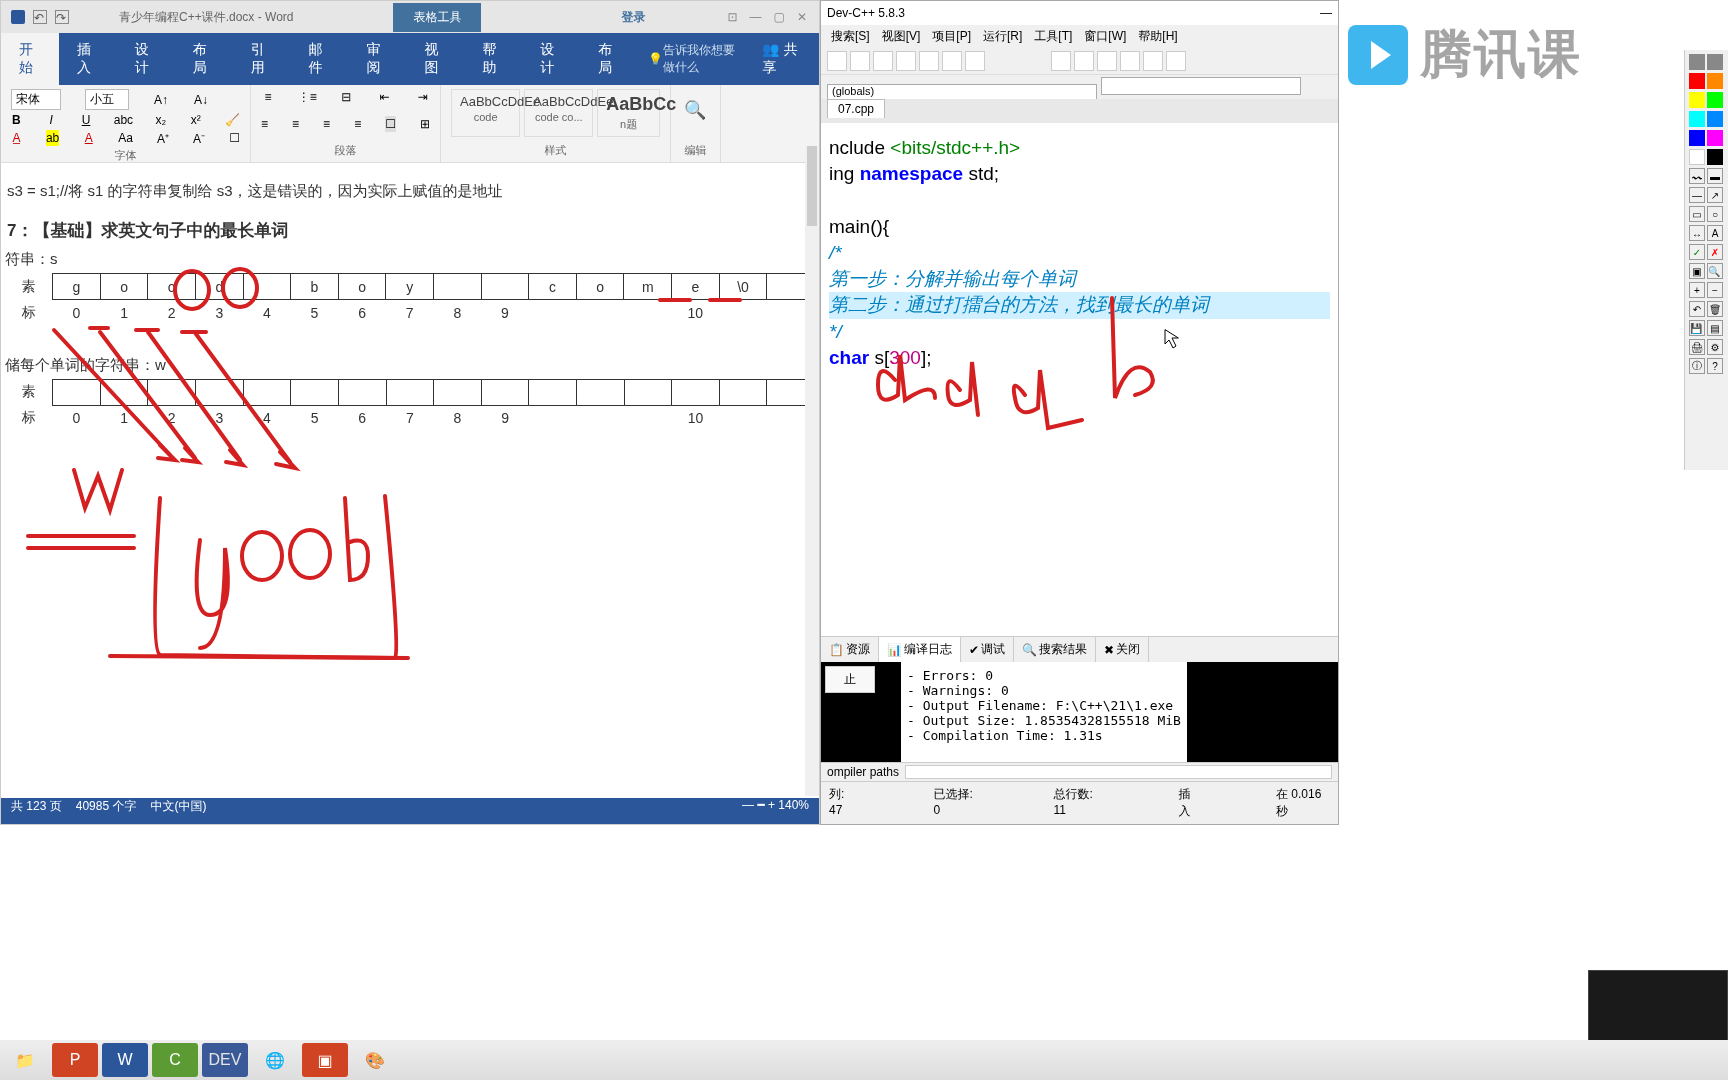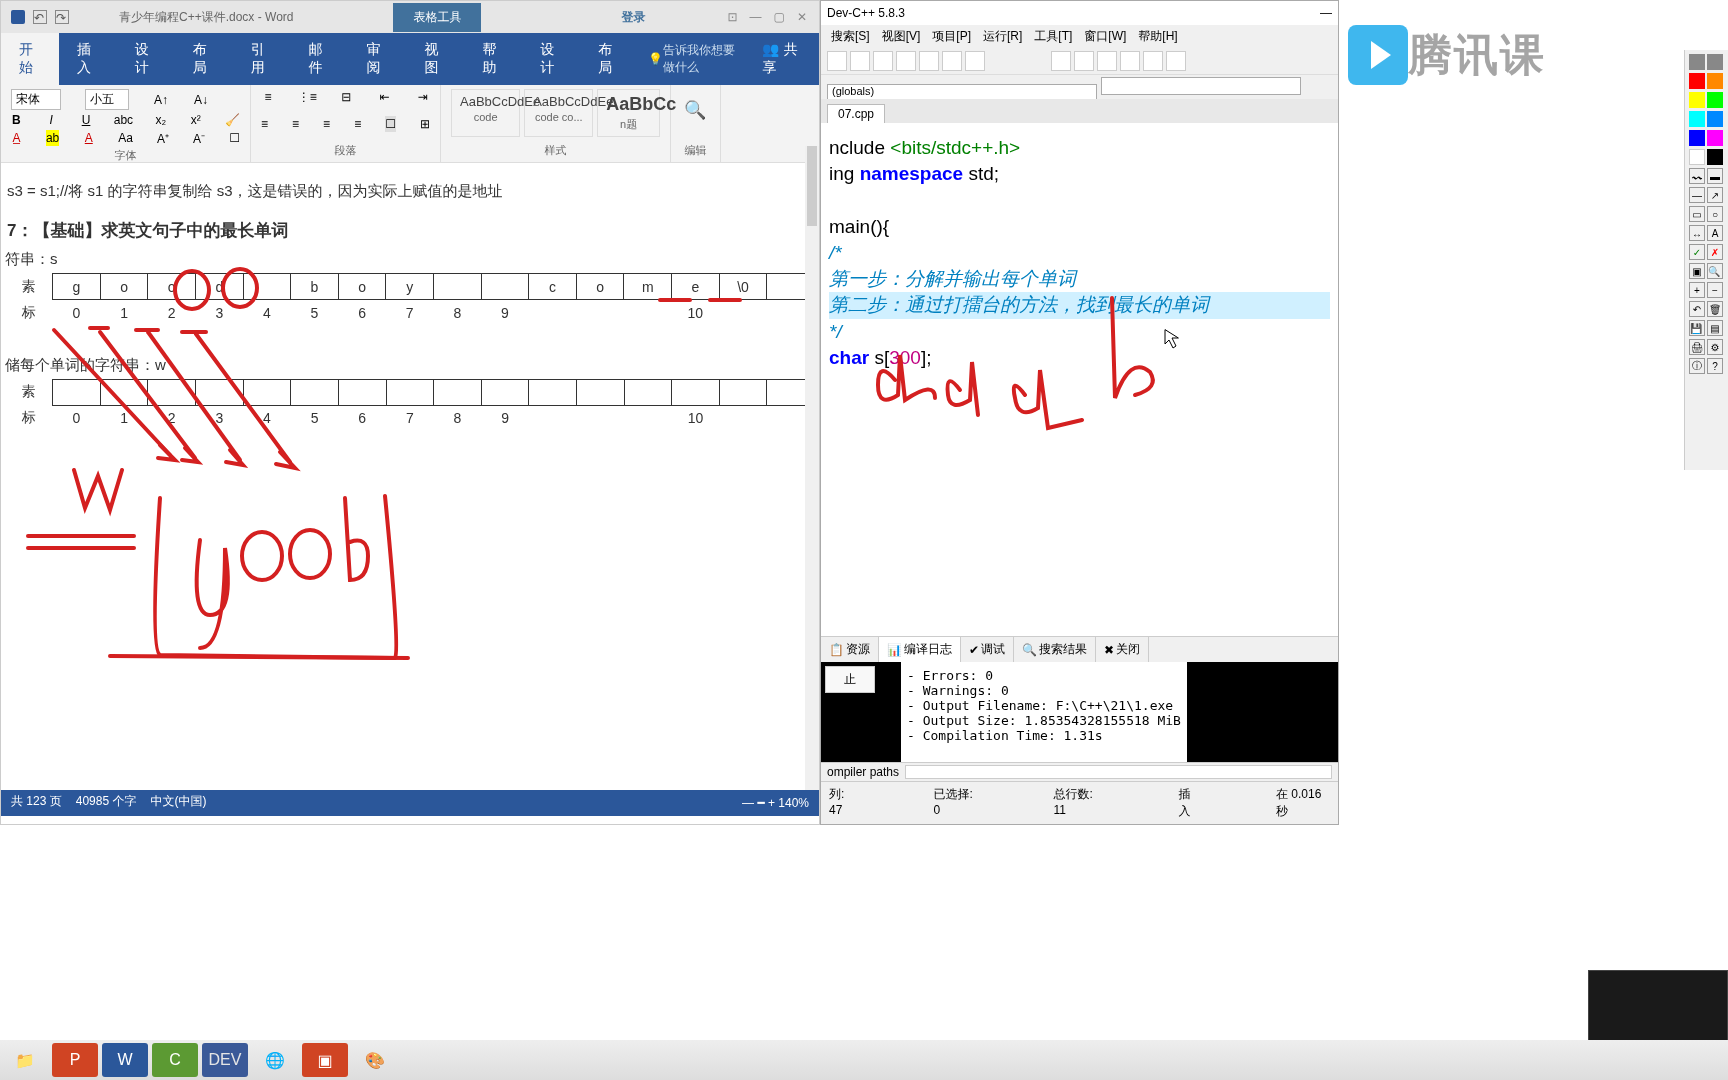--- a/index.html
+++ b/index.html
@@ -36,34 +36,34 @@
 .edit-group .find{font-size:18px}
 
 .word-doc{background:#fff;padding:6px 4px;font-size:15px;color:#333;font-family:SimSun;height:520px;overflow:hidden;position:relative}
 .doc-line{margin:13px 2px}
 .heading{font-weight:bold;font-size:17px;margin:18px 2px 8px}
 .label-txt{font-size:15px;margin-top:6px}
 .tbl{border-collapse:collapse;margin-top:4px}
 .tbl td{border:1px solid #333;width:48px;height:26px;text-align:center;font-size:14px}
 .idx-row td{border:none}
 
-.word-status{position:absolute;bottom:8px;left:0;right:0;height:26px;background:#2b579a;color:#fff;display:flex;align-items:flex-end;font-size:12px;padding:6px 10px;gap:14px}
+.word-status{position:absolute;bottom:0;left:0;right:0;height:26px;background:#2b579a;color:#fff;display:flex;align-items:flex-start;font-size:12px;padding:0 10px;gap:14px}
 .word-status .zoom{margin-left:auto}
 
 
 .devcpp{position:absolute;left:820px;top:0;right:389px;height:825px;background:#000000;border:1px solid #aaa;display:flex;flex-direction:column}
 .devcpp-title{height:24px;background:#fff;display:flex;align-items:center;padding:0 6px;font-size:12px}
 .devcpp-title .min{margin-left:auto}
 .devcpp-menu{height:22px;background:#f0f0f0;display:flex;align-items:center;font-size:12px;gap:4px;padding:0 6px}
 .devcpp-menu span{padding:2px 4px}
 .devcpp-tb{height:28px;background:#f0f0f0;display:flex;align-items:center;gap:3px;padding:0 6px;border-bottom:1px solid #ddd}
 .devcpp-tb .tbb{width:20px;height:20px;border:1px solid #ccc;background:#fff}
 .devcpp-globals{height:24px;background:#f0f0f0;padding:2px 6px}
 .devcpp-globals .sel{border:1px solid #aaa;background:#fff;width:270px;height:18px;font-size:11px;padding:0 4px;display:inline-block}
-.devcpp-tabs{height:24px;background:#e8e8e8;display:flex;align-items:flex-end;padding-left:6px}
+.devcpp-tabs{height:24px;background:#e8e8e8;display:flex;align-items:flex-start;padding-left:6px}
 .devcpp-tabs .ftab{background:#fff;border:1px solid #bbb;border-bottom:none;padding:2px 10px;font-size:12px}
 .code-area{flex:1;background:#fff;font-family:Consolas,monospace;font-size:19px;padding:12px 8px;line-height:1.38;position:relative}
 .code-area .kw{color:#0000ff;font-weight:bold}
 .code-area .hdr{color:#008000}
 .code-area .cmt{color:#0080c0;font-style:italic}
 .code-area .hl{background:#d0f0ff}
 .code-area .num{color:#c00080}
 
 .bottom-tabs{display:flex;background:#f0f0f0;border-top:1px solid #ccc;font-size:12px}
 .bottom-tabs .bt{padding:4px 8px;border-right:1px solid #ccc;display:flex;align-items:center;gap:2px}
@@ -76,21 +76,21 @@
 
 .annot{position:absolute;right:0;top:50px;width:44px;background:#f0f0f0;border-left:1px solid #ccc;height:420px;padding:4px;display:flex;flex-direction:column;gap:3px}
 .annot .row{display:flex;gap:2px}
 .annot .sw{width:16px;height:16px}
 .annot .ico{width:16px;height:16px;border:1px solid #999;display:flex;align-items:center;justify-content:center;font-size:10px}
 
 
 .watermark{position:absolute;right:30px;top:20px;width:350px;height:70px;display:flex;align-items:center;opacity:0.75}
 .watermark .play{width:60px;height:60px;background:#00a0e9;border-radius:8px;display:flex;align-items:center;justify-content:center}
 .watermark .play::after{content:"";border-left:20px solid #fff;border-top:14px solid transparent;border-bottom:14px solid transparent;margin-left:5px}
-.watermark .txt{font-size:44px;color:#888;font-weight:bold;letter-spacing:2px}
+.watermark .txt{font-size:52px;color:#888;margin-left:12px;font-weight:bold;letter-spacing:2px}
 
 
 .webcam{position:absolute;right:0;bottom:0;width:140px;height:110px;background:#1a1a1a;border:1px solid #444}
 
 
 .taskbar{position:absolute;left:0;bottom:0;right:0;height:40px;background:linear-gradient(#eee,#ddd);display:flex;align-items:center;gap:4px;padding:2px}
 .taskbar .tbi{width:46px;height:34px;display:flex;align-items:center;justify-content:center;border-radius:3px}
 
 
 .annot-svg{position:absolute;left:0;top:0;pointer-events:none}

